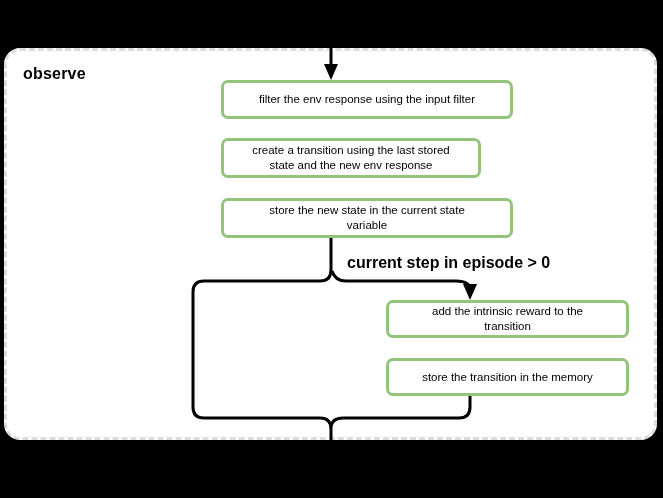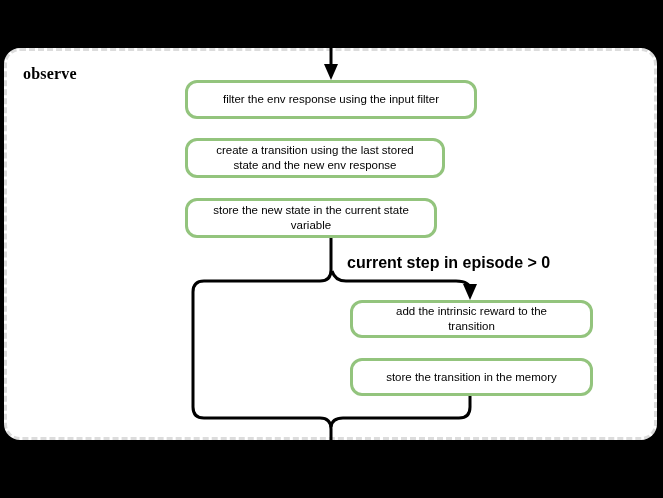--- a/index.html
+++ b/index.html
@@ -27,48 +27,48 @@
     border-radius: 16px;
   }
   .page-title {
     position: absolute;
     left: 23px;
     top: 65px;
     font-size: 16px;
     font-weight: bold;
     color: #000000;
     letter-spacing: 0.2px;
-    font-family: Liberation Serif, serif;
   }
   svg.connectors {
     position: absolute;
     left: 0;
     top: 0;
     width: 663px;
     height: 498px;
     pointer-events: none;
   }
   .node {
     position: absolute;
     box-sizing: border-box;
     background: #ffffff;
     border: 3px solid #93c47d;
-    border-radius: 12px;
+    border-radius: 7px;
     display: flex;
     align-items: center;
     justify-content: center;
     text-align: center;
     font-size: 11.5px;
     line-height: 1.3;
     color: #000000;
     padding: 2px 24px;
+    margin-left: 36px;
   }
   .node-1 { left: 185px; top: 80px;  width: 292px; height: 39px; }
   .node-2 { left: 185px; top: 138px; width: 260px; height: 40px; }
-  .node-3 { left: 185px; top: 198px; width: 252px; height: 40px; }
+  .node-3 { left: 185px; top: 198px; width: 292px; height: 40px; }
   .node-4 { left: 350px; top: 300px; width: 243px; height: 38px; }
   .node-5 { left: 350px; top: 358px; width: 243px; height: 38px; }
   .edge-label {
     position: absolute;
     left: 347px;
     top: 254px;
     font-size: 16px;
     font-weight: bold;
     color: #000000;
     white-space: nowrap;

